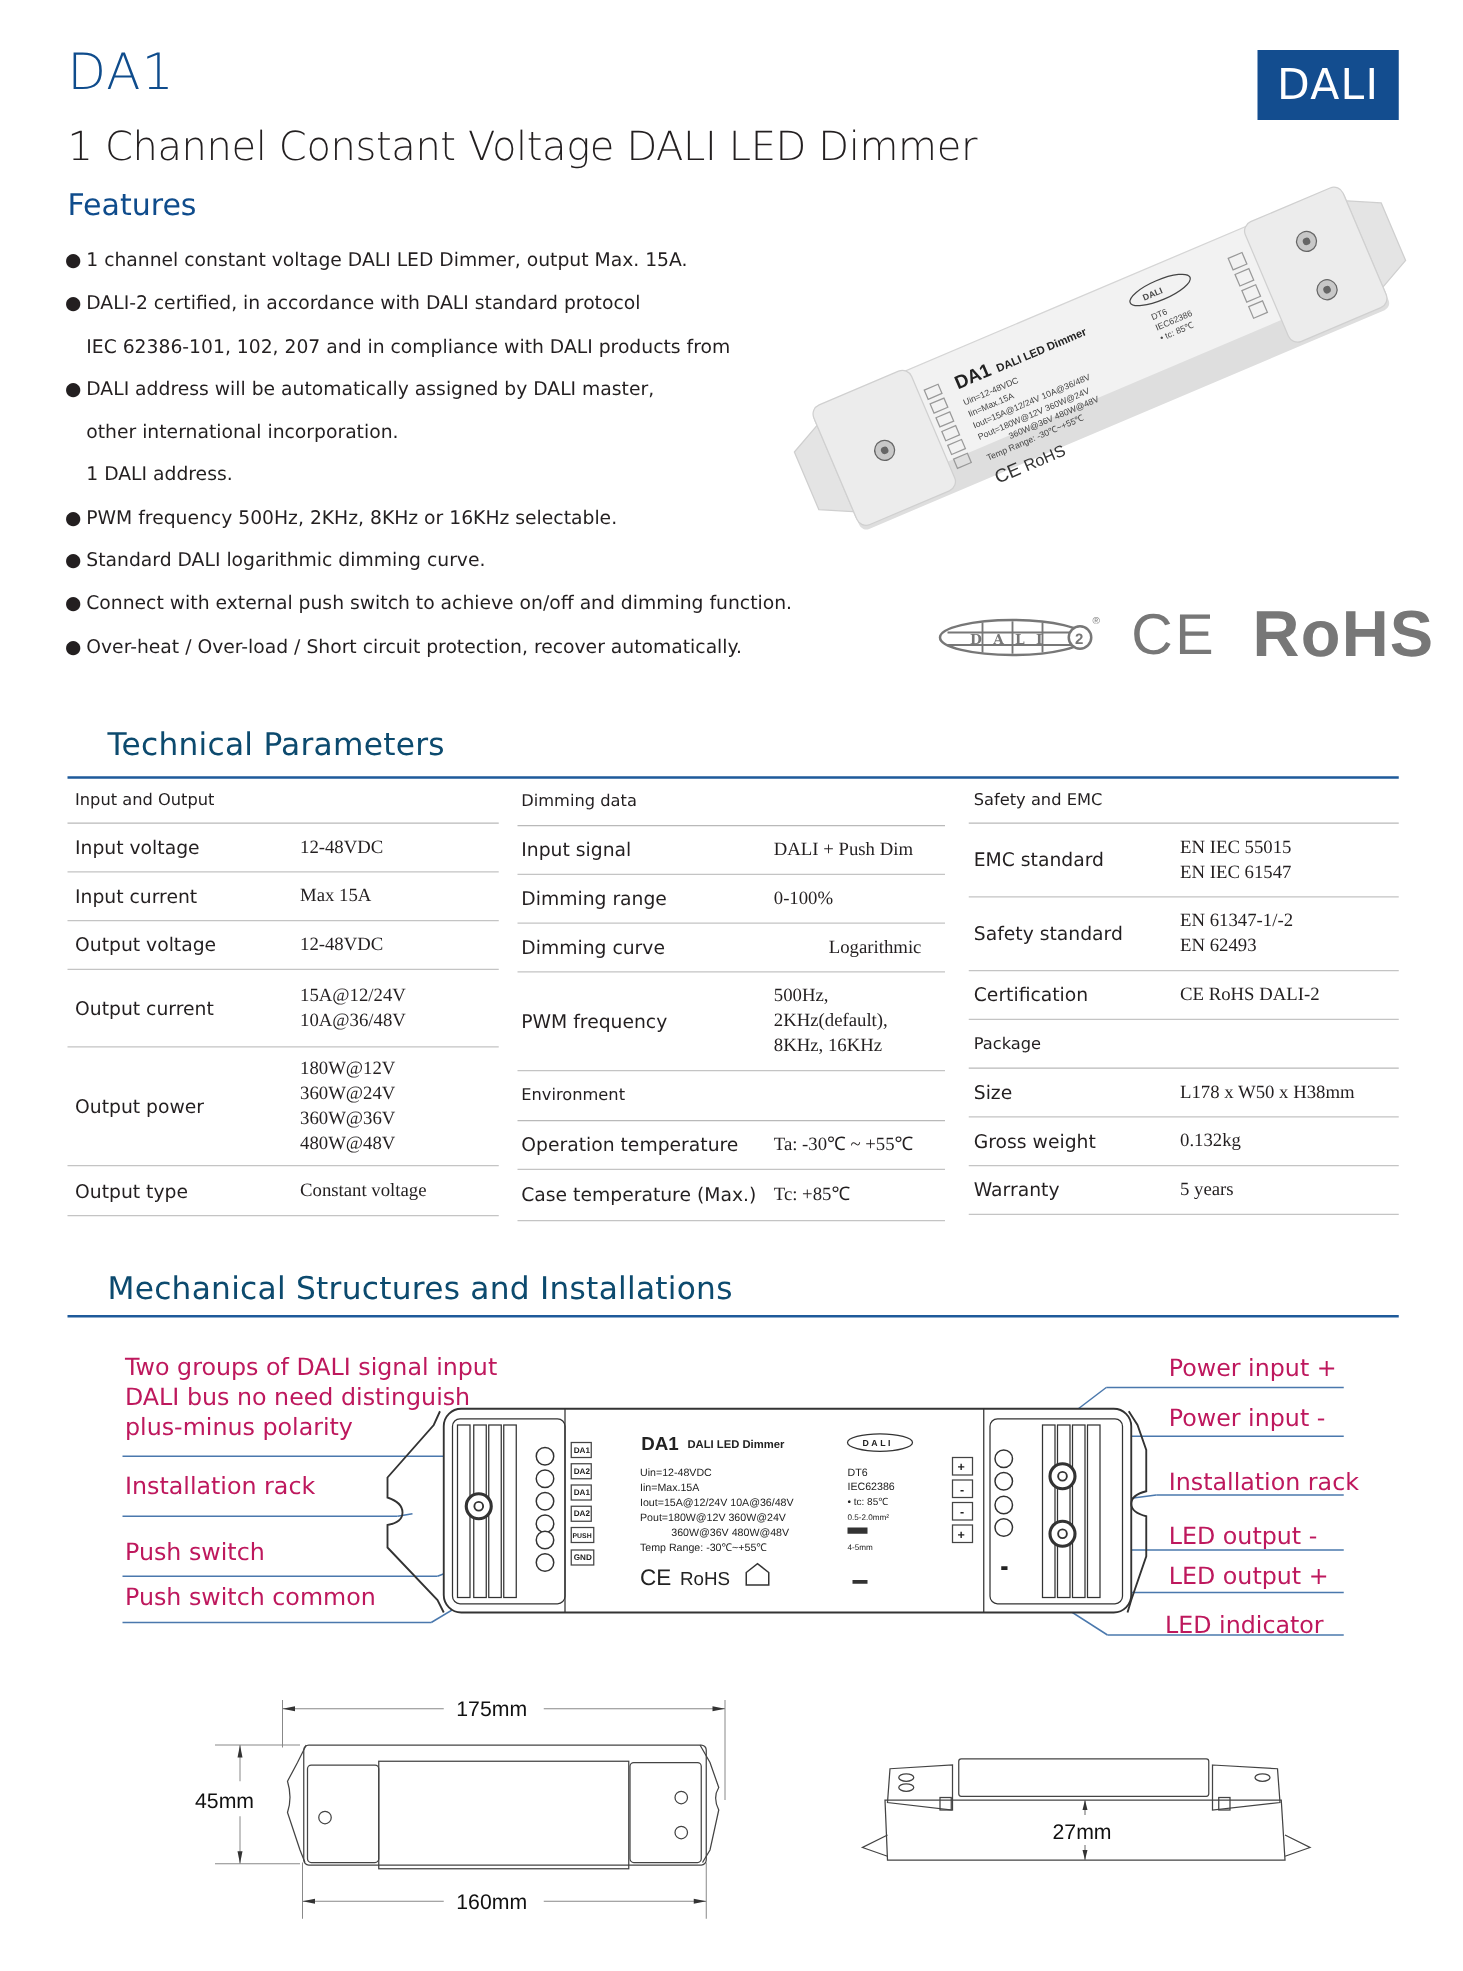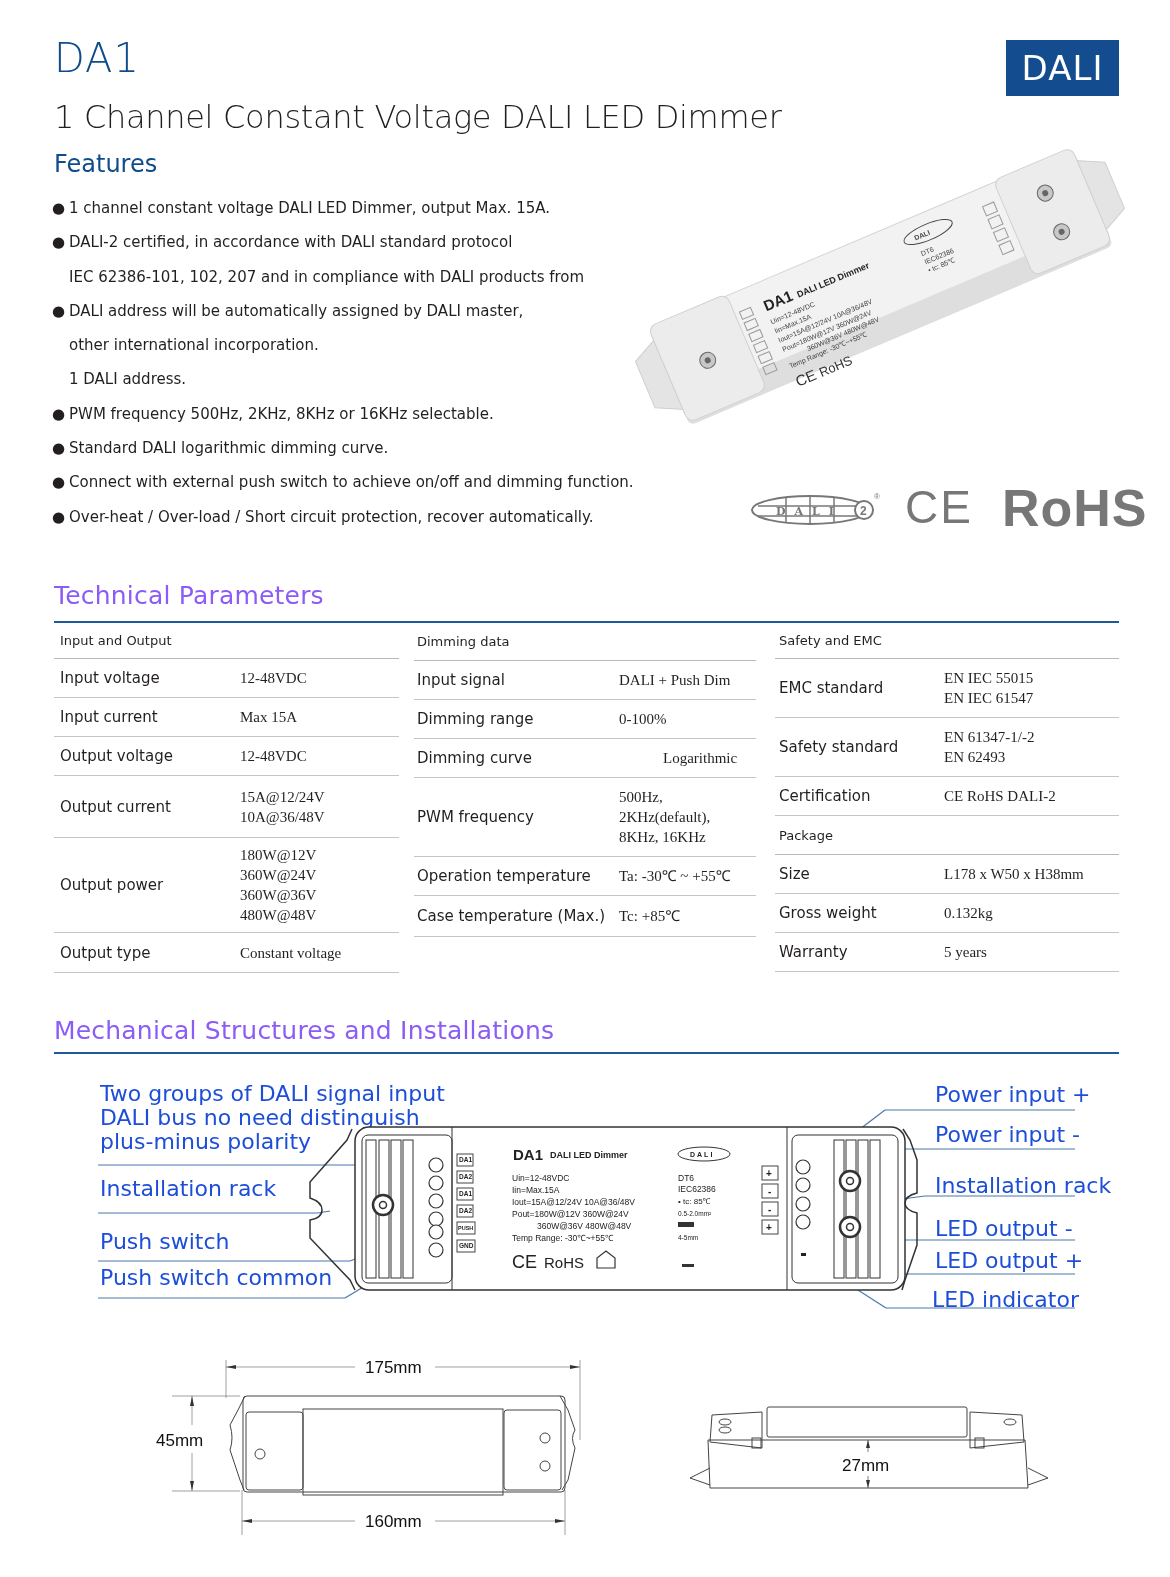--- a/index.html
+++ b/index.html
@@ -12,30 +12,30 @@
   #features-title { left: 54px; top: 148px; font-size: 24px; color: #0f4c8c; line-height: 32px; }
   .features { left: 52px; top: 194px; width: 640px; font-size: 15px; color: #231f20; }
   .feat-line { height: 34.3px; line-height: 28px; white-space: nowrap; }
   .feat-line .bullet { display: inline-block; width: 17px; }
   .feat-line.cont { padding-left: 17px; }
 
   #photo { left: 630px; top: 115px; width: 500px; height: 340px; }
   .cert-ce { left: 905px; top: 480px; font-size: 46px; color: #777; letter-spacing: 2px; font-family: "Liberation Sans", sans-serif; }
   .cert-rohs { left: 1002px; top: 478px; font-size: 52px; font-weight: bold; color: #777; font-family: "Liberation Sans", sans-serif; letter-spacing: 1px; }
 
-  .section-title { font-size: 25px; color: #8b5cf6; line-height: 32px; letter-spacing: 0.2px; }
+  .section-title { font-size: 25px; color: #0c4a6e; line-height: 32px; letter-spacing: 0.2px; margin-left: 32px; }
   .section-rule { height: 2px; background: #1e5a9a; }
 
   .tbl { font-size: 15px; }
   .tbl .hdr { font-size: 13px; color: #231f20; display: flex; align-items: center; border-bottom: 1px solid #b9b9b9; }
   .tbl .row { display: flex; align-items: center; border-bottom: 1px solid #c4c4c4; color: #231f20; }
   .tbl .row .k { flex: 0 0 auto; }
   .tbl .row .v { line-height: 20px; font-family: Liberation Serif, serif; }
 
-  .callout { font-size: 22px; color: #1d4ed8; line-height: 24px; white-space: nowrap; }
+  .callout { font-size: 19px; color: #be185d; line-height: 24px; white-space: nowrap; }
   .dim-label { font-family: "Liberation Sans", sans-serif; font-size: 17px; color: #111; }
 </style>
 </head>
 <body>
 
 <div id="model" class="abs">DA1</div>
 <div id="dali-badge" class="abs">DALI</div>
 <div id="subtitle" class="abs">1 Channel Constant Voltage DALI LED Dimmer</div>
 <div id="features-title" class="abs">Features</div>
 
@@ -168,20 +168,21 @@
     <div class="v">Logarithmic</div>
   </div>
   <div class="row" style="height:79px;">
     <div class="k" style="width:205px; padding-left:3px;">PWM frequency</div>
     <div>
       <div class="v">500Hz,</div>
       <div class="v">2KHz(default),</div>
       <div class="v">8KHz, 16KHz</div>
     </div>
   </div>
+  <div class="hdr" style="height:40px; padding-left:3px;">Environment</div>
   <div class="row" style="height:39px;">
     <div class="k" style="width:205px; padding-left:3px;">Operation temperature</div>
     <div class="v">Ta: -30℃ ~ +55℃</div>
   </div>
   <div class="row" style="height:41px;">
     <div class="k" style="width:205px; padding-left:3px;">Case temperature (Max.)</div>
     <div class="v">Tc: +85℃</div>
   </div>
 </div>
 

